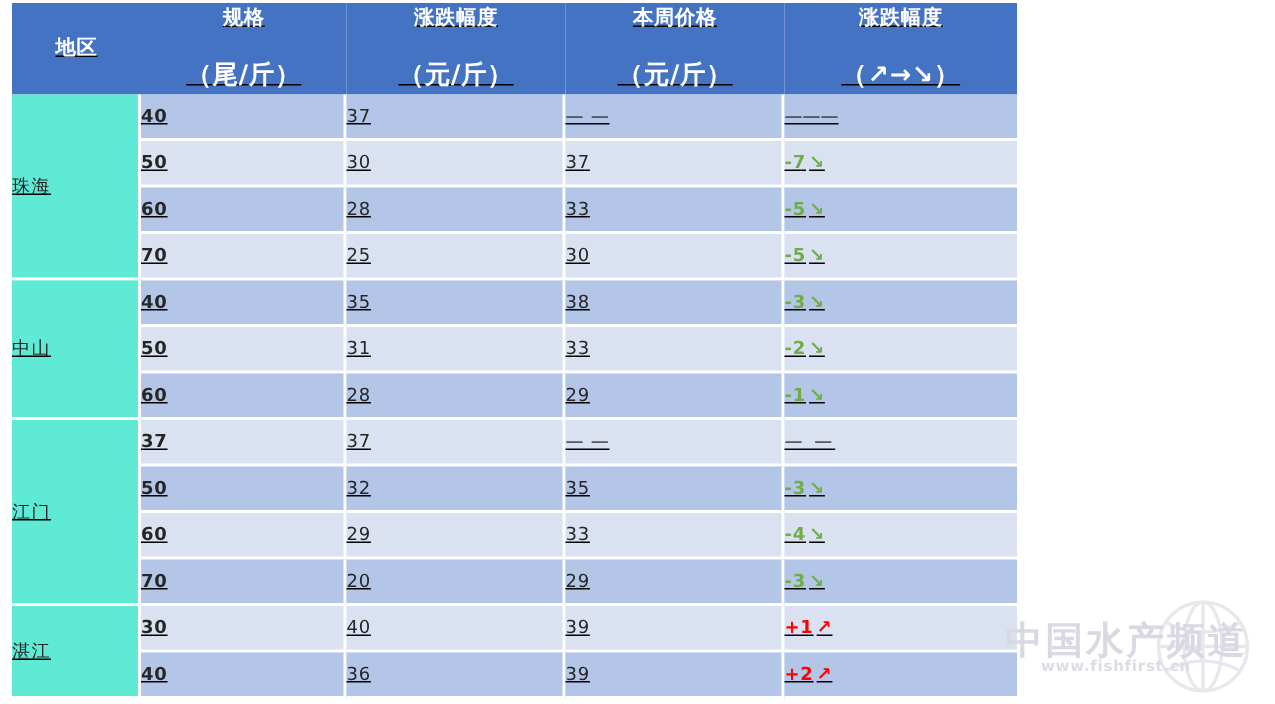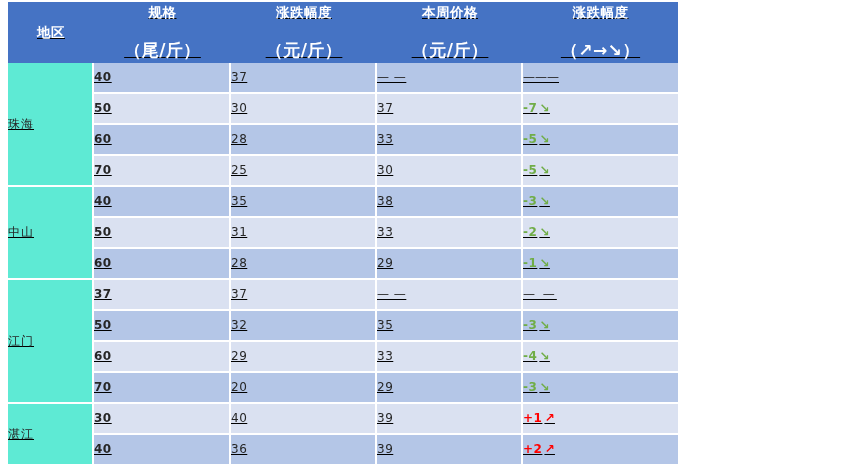--- a/index.html
+++ b/index.html
@@ -271,14 +271,28 @@
         </tr>
         <tr class="row-a">
           <td class="data spec">40</td>
           <td class="data price">36</td>
           <td class="data price">39</td>
           <td class="data change"><span class="chg-up">+2</span><span class="arrow chg-up">↗</span></td>
         </tr>
       </tbody>
   </table>
 
+  <div id="watermark">
+    <svg class="wm-globe" viewBox="0 0 100 100" xmlns="http://www.w3.org/2000/svg">
+      <g fill="none" stroke="#d5d5de" stroke-width="3">
+        <circle cx="50" cy="50" r="40"></circle>
+        <ellipse cx="50" cy="50" rx="17" ry="40"></ellipse>
+        <line x1="10" y1="50" x2="90" y2="50"></line>
+        <path d="M16 28 Q50 46 84 28"></path>
+        <path d="M16 72 Q50 54 84 72"></path>
+        <line x1="50" y1="10" x2="50" y2="90"></line>
+      </g>
+    </svg>
+    <div class="wm-text">中国水产频道</div>
+    <div class="wm-url">www.fishfirst.cn</div>
+  </div>
 
 </div>
 
 </body></html>

